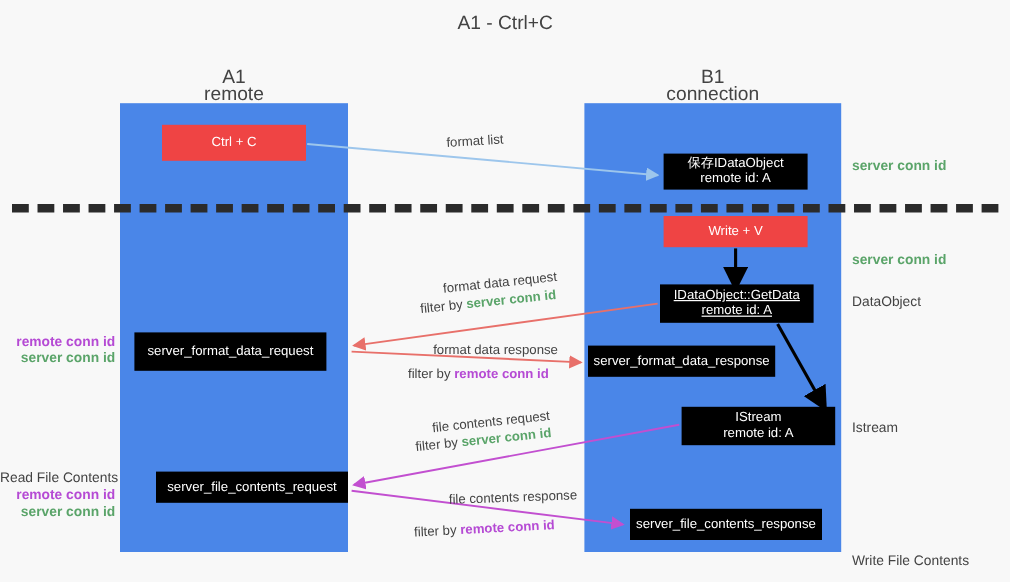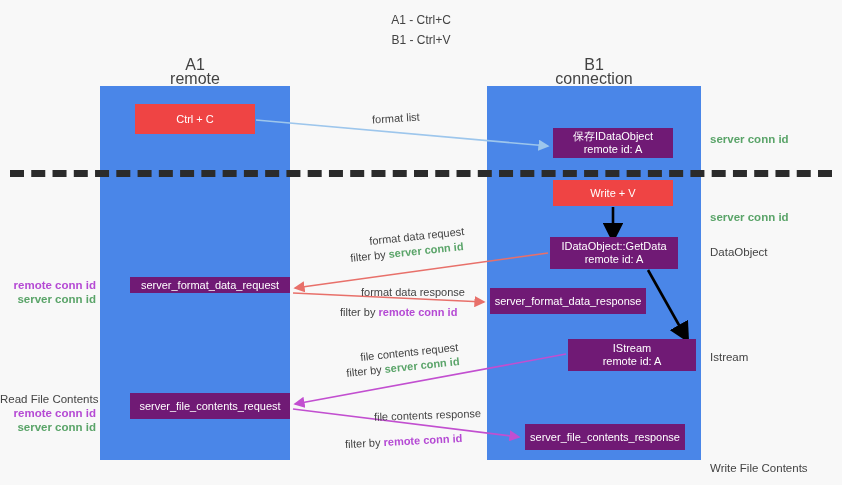--- a/index.html
+++ b/index.html
@@ -19,21 +19,21 @@
     position: absolute;
     inset: 0;
   }
   .abs { position: absolute; }
 
   
   #title {
     left: 0; top: 10px;
     width: 842px;
     text-align: center;
-    font-size: 12px;
+    font-size: 16px;
     line-height: 20px;
     color: #434343;
   }
 
   
   .col-head {
     text-align: center;
     font-size: 16px;
     line-height: 14px;
     color: #434343;
@@ -55,30 +55,30 @@
     flex-direction: column;
     align-items: center;
     justify-content: center;
     color: #ffffff;
     font-size: 11px;
     line-height: 13px;
     text-align: center;
     padding: 2px 4px;
   }
   .box.green { background: #ef4444; }
-  .box.orange { background: #701a75; }
+  .box.orange { background: #000000; }
   .box .line2 { font-size: 11px; }
 
   
   #box-ctrlc       { left: 135px; top: 104px; width: 120px; height: 30px; }
   #box-save-ido    { left: 553px; top: 128px; width: 120px; height: 30px; }
   #box-ctrlv       { left: 553px; top: 180px; width: 120px; height: 26px; }
-  #box-getdata     { left: 550px; top: 237px; width: 128px; height: 32px; }
+  #box-getdata     { left: 550px; top: 237px; width: 128px; height: 32px; text-decoration: underline; }
   #box-istream     { left: 568px; top: 339px; width: 128px; height: 32px; }
-  #box-fmt-req     { left: 130px; top: 277px; width: 160px; height: 16px; }
+  #box-fmt-req     { left: 112px; top: 277px; width: 160px; height: 32px; }
   #box-fmt-resp    { left: 490px; top: 288px; width: 156px; height: 26px; }
   #box-file-req    { left: 130px; top: 393px; width: 160px; height: 26px; }
   #box-file-resp   { left: 525px; top: 424px; width: 160px; height: 26px; }
 
   
   .side-label {
     font-size: 11.5px;
     line-height: 14px;
     color: #434343;
     white-space: nowrap;
@@ -139,21 +139,20 @@
     pointer-events: none;
   }
 </style>
 </head>
 <body>
 
 <div id="canvas">
 
   <div id="title" class="abs">
     <div>A1 - Ctrl+C</div>
-    <div>B1 - Ctrl+V</div>
   </div>
 
   <div id="head-a1" class="abs col-head">
     <div>A1</div>
     <div>remote</div>
   </div>
   <div id="head-b1" class="abs col-head">
     <div>B1</div>
     <div>connection</div>
   </div>

